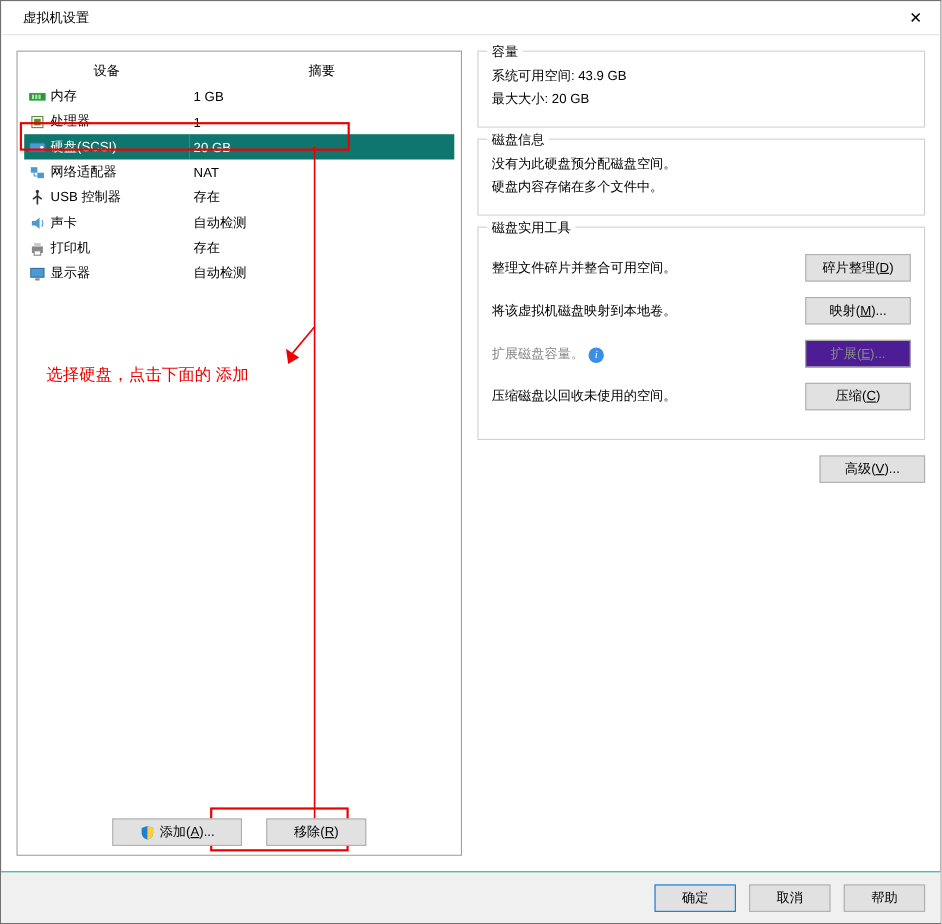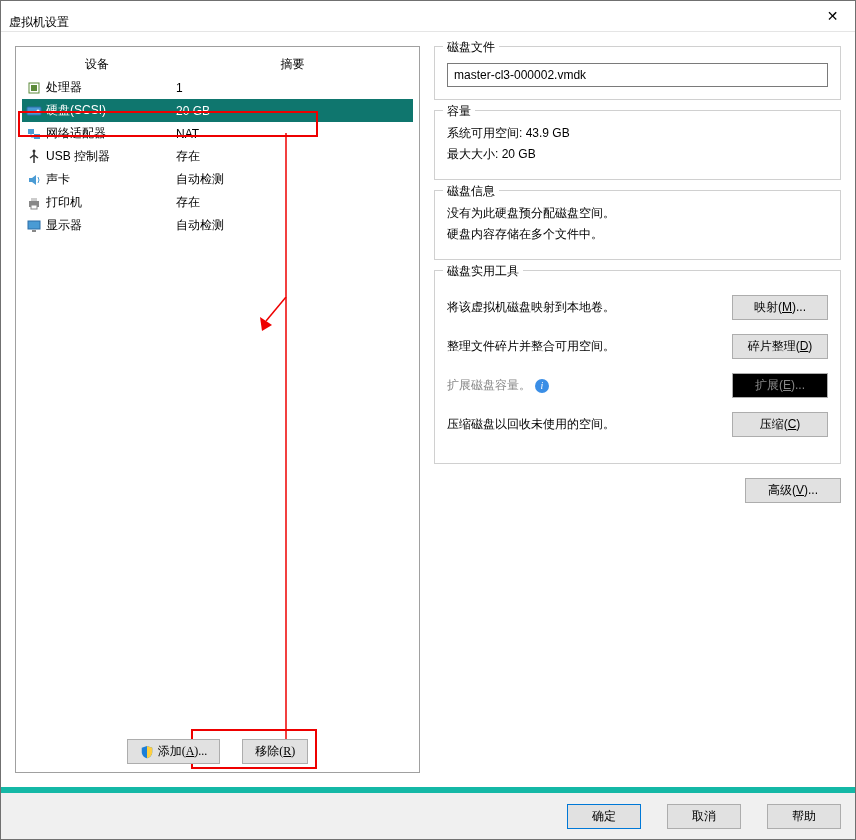--- a/index.html
+++ b/index.html
@@ -1,50 +1,50 @@
 <!DOCTYPE html>
 <html><head>
 <meta charset="utf-8">
 <style>
 html,body{margin:0;padding:0;font-family:"Microsoft YaHei","Segoe UI",Tahoma,sans-serif;font-size:12px;color:#000;background:#fff}
 .window{width:856px;height:840px;border:1px solid #707070;box-sizing:border-box;position:relative;background:#fff;display:flex;flex-direction:column}
-.titlebar{height:30px;display:flex;align-items:flex-end;padding-left:8px;font-size:12px;border-bottom:1px solid #e5e5e5}
+.titlebar{height:30px;display:flex;align-items:center;padding-left:20px;font-size:12px;border-bottom:1px solid #e5e5e5}
 .titlebar-title{flex:1}
 .close-btn{width:45px;height:30px;display:flex;align-items:center;justify-content:center;font-size:14px;font-family:Arial}
 .tab-strip{padding:10px 10px 0 10px}
 .tabs{display:flex;border-bottom:1px solid #a0a0a0}
 .tab{padding:4px 12px;border:1px solid transparent;border-bottom:none;margin-bottom:-1px;cursor:default}
 .tab.active{border-color:#a0a0a0;background:#fff}
 .body{flex:1;display:flex;padding:14px;gap:14px}
 .left-shell{position:relative;width:405px;display:flex;flex-direction:column}
 .left-panel{flex:1;border:1px solid #a0a0a0;padding:6px 6px 50px 6px;position:relative;overflow:hidden}
 .dev-table{width:100%;border-spacing:0}
 .dev-table th{text-align:center;font-weight:400;padding:3px 4px;background:#fff}
 .dev-table td{padding:3px 4px;white-space:nowrap;overflow:hidden;text-overflow:ellipsis}
 .dev-row{cursor:default}
 .dev-row td:first-child{display:flex;align-items:center;gap:4px}
 .dev-row.selected td{background:#0f766e;color:#fff}
 .icon{width:16px;height:16px;display:inline-flex;align-items:center;justify-content:center;font-size:12px}
 .red-box{position:absolute;border:2px solid #e00;pointer-events:none}
 .annot-arrow{position:absolute;pointer-events:none}
 .annot-text{position:absolute;color:#e00;font-size:15px;pointer-events:none}
 .left-buttons{position:absolute;bottom:8px;left:0;right:0;display:flex;justify-content:center;gap:22px}
-.btn{border:1px solid #adadad;background:#e1e1e1;padding:3px 12px;display:inline-flex;align-items:center;gap:4px;font-family:Liberation Serif, serif;font-size:12px}
+.btn{border:1px solid #adadad;background:#e1e1e1;padding:3px 24px;display:inline-flex;align-items:center;gap:4px;font-family:Liberation Sans, sans-serif;font-size:12px}
 .right-panel{flex:1;display:flex;flex-direction:column;gap:10px}
 .group{border:1px solid #d0d0d0;padding:10px 12px 12px 12px;position:relative}
 .group-title{position:absolute;top:-8px;left:8px;background:#fff;padding:0 4px;font-size:12px}
 .filebox{border:1px solid #7a7a7a;padding:4px 6px;background:#fff;margin-top:6px}
 .cap-row{margin:4px 0}
 .util-row{display:flex;align-items:center;margin:14px 0}
 .util-row .label{flex:1}
 .util-row.disabled{color:#888}
 .util-btn{width:96px;text-align:center;border:1px solid #adadad;background:#e1e1e1;padding:3px 0;font-family:inherit;font-size:12px}
-.util-btn.disabled{color:#888;background:#000000}
+.util-btn.disabled{color:#888;background:#4c1d95}
 .adv-row{display:flex;justify-content:flex-end;margin-top:4px}
-.footer{height:46px;border-top:6px solid #14b8a6;display:flex;align-items:center;justify-content:flex-end;padding-right:14px;gap:26px;background:#f0f0f0}
+.footer{height:46px;border-top:1px solid #14b8a6;display:flex;align-items:center;justify-content:flex-end;padding-right:14px;gap:12px;background:#f0f0f0}
 .footer .btn{min-width:74px;justify-content:center;background:#e1e1e1}
 .footer .btn.primary{border-color:#0078d7;background:#e1e1e1}
 u{text-decoration:underline}
 .info-icon{display:inline-block;width:14px;height:14px;border-radius:50%;background:#3a8ee6;color:#fff;font-size:10px;line-height:14px;text-align:center;font-family:Georgia,serif;font-style:italic;margin-left:4px}
 .shield{width:14px;height:14px}
 </style>
 </head>
 <body>
 
 <div class="window">
@@ -68,20 +68,34 @@
             <tr>
               <th>设备</th>
               <th>摘要</th>
             </tr>
           </thead>
           <tbody id="dev-rows">
               <tr class="dev-row">
                 <td>
                   <span class="icon">
                     <svg width="16" height="16">
+                      <rect x="1" y="5" width="14" height="6" fill="#3a8c3a" stroke="#2a5"></rect>
+                      <rect x="3" y="6" width="2" height="4" fill="#9cf29c"></rect>
+                      <rect x="6" y="6" width="2" height="4" fill="#9cf29c"></rect>
+                      <rect x="9" y="6" width="2" height="4" fill="#9cf29c"></rect>
+                    </svg>
+                  </span>
+                  <span>内存</span>
+                </td>
+                <td>1 GB</td>
+              </tr>
+              <tr class="dev-row">
+                <td>
+                  <span class="icon">
+                    <svg width="16" height="16">
                       <rect x="3" y="3" width="10" height="10" fill="#fff" stroke="#5c8a3a"></rect>
                       <rect x="5" y="5" width="6" height="6" fill="#5c8a3a"></rect>
                     </svg>
                   </span>
                   <span>处理器</span>
                 </td>
                 <td>1</td>
               </tr>
               <tr class="dev-row selected">
                 <td>
@@ -164,67 +178,64 @@
 
         <svg class="annot-arrow" style="left:262px;top:86px" width="20" height="628">
           <line x1="8" y1="0" x2="8" y2="614" stroke="#e00" stroke-width="1.5"></line>
           <polygon points="2,612 14,612 8,626" fill="#e00"></polygon>
         </svg>
 
         <svg class="annot-arrow" style="left:236px;top:250px" width="40" height="40">
           <line x1="34" y1="0" x2="14" y2="24" stroke="#e00" stroke-width="1.5"></line>
           <polygon points="8,20 20,28 10,34" fill="#e00"></polygon>
         </svg>
+        <div class="annot-text" style="left:26px;top:284px">选择硬盘，点击下面的 添加</div>
 
         <div class="red-box" style="left:175px;bottom:3px;width:122px;height:36px"></div>
 
         <div class="left-buttons">
           <button class="btn">
             <svg class="shield" viewBox="0 0 16 16">
                 <path d="M8 1 L14 3 V8 C14 12 11 14.5 8 15 C5 14.5 2 12 2 8 V3 Z" fill="#1e7fd6"></path>
                 <path d="M8 1 L14 3 V8 C14 12 11 14.5 8 15 V1 Z" fill="#ffcf3f"></path>
               </svg>
             <span><span id="add-pre">添加(</span><u id="add-u">A</u><span id="add-post">)...</span></span>
           </button>
           <button class="btn">
             <span><span id="rm-pre">移除(</span><u id="rm-u">R</u><span id="rm-post">)</span></span>
           </button>
         </div>
       </div>
     </div>
 
     <div class="right-panel">
 
-      <div class="group">
-        <div class="group-title">磁盘文件</div>
-        <div class="filebox">master-cl3-000002.vmdk</div>
-      </div>
 
       <div class="group">
         <div class="group-title">容量</div>
         <div class="cap-row">系统可用空间: 43.9 GB</div>
         <div class="cap-row">最大大小: 20 GB</div>
       </div>
 
       <div class="group">
         <div class="group-title">磁盘信息</div>
         <div class="cap-row">没有为此硬盘预分配磁盘空间。</div>
         <div class="cap-row">硬盘内容存储在多个文件中。</div>
       </div>
 
       <div class="group">
         <div class="group-title">磁盘实用工具</div>
 
         <div class="util-row">
+          <span class="label">整理文件碎片并整合可用空间。</span>
+          <button class="util-btn"><span id="df-pre">碎片整理(</span><u id="df-u">D</u><span id="df-post">)</span></button>
+        </div>
+        <div class="util-row">
           <span class="label">将该虚拟机磁盘映射到本地卷。</span>
           <button class="util-btn"><span id="map-pre">映射(</span><u id="map-u">M</u><span id="map-post">)...</span></button>
-        </div>
-        <div class="util-row">
-          <span class="label">整理文件碎片并整合可用空间。</span>
-          <button class="util-btn"><span id="df-pre">碎片整理(</span><u id="df-u">D</u><span id="df-post">)</span></button>
         </div>
         <div class="util-row disabled">
           <span class="label"><span>扩展磁盘容量。</span><span class="info-icon">i</span></span>
           <button class="util-btn disabled"><span id="ex-pre">扩展(</span><u id="ex-u">E</u><span id="ex-post">)...</span></button>
         </div>
         <div class="util-row">
           <span class="label">压缩磁盘以回收未使用的空间。</span>
           <button class="util-btn"><span id="cp-pre">压缩(</span><u id="cp-u">C</u><span id="cp-post">)</span></button>
         </div>
       </div>

